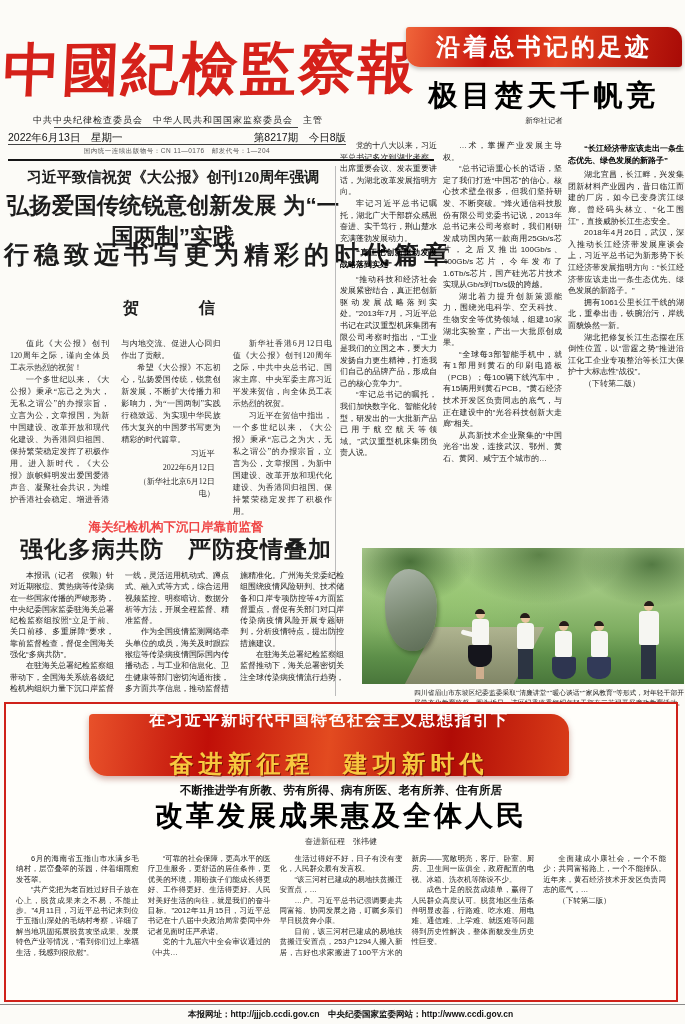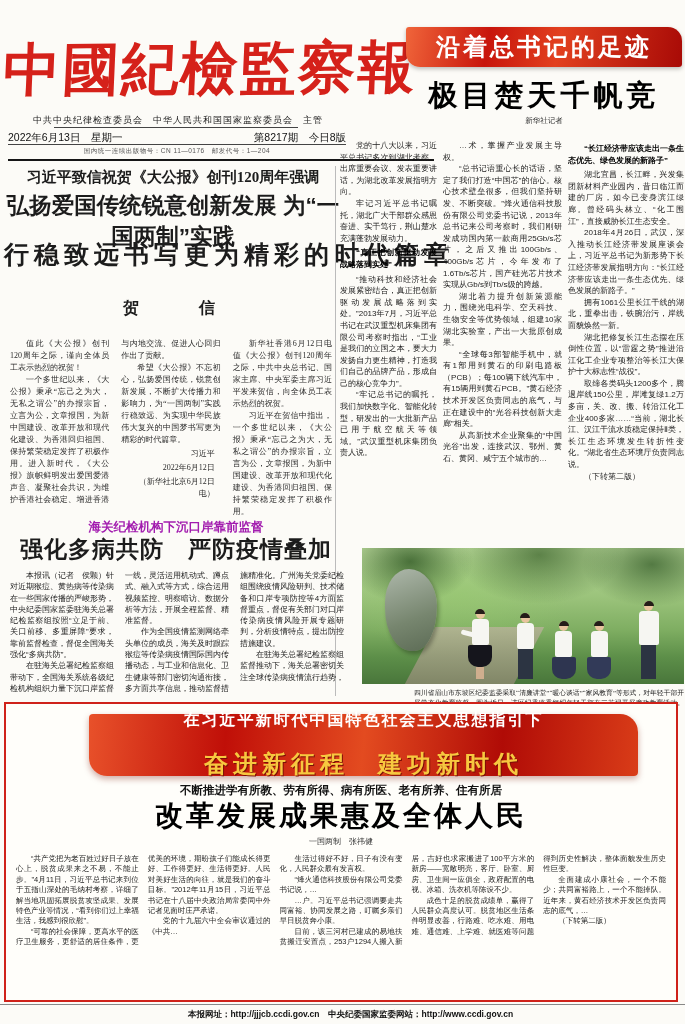--- a/index.html
+++ b/index.html
@@ -32,21 +32,21 @@
   
   .letter-title{left:8px;top:298px;width:322px;text-align:center;font-size:16px;font-weight:bold;
         letter-spacing:22px;text-indent:22px;font-family:"Liberation Serif",serif;}
   .letter-cols{left:10px;top:338px;width:322px;height:180px;column-count:3;column-gap:12px;
         font-family:"Liberation Serif",serif;font-size:8px;line-height:12px;color:#2b2b2b;
         text-align:justify;overflow:hidden;}
   .letter-cols p{margin:0;text-indent:2em;}
   .sigline{text-align:right;margin:2px 6px 0 12px;font-family:"Liberation Serif",serif;}
   .report p{font-family:"Liberation Serif",serif;}
   
-  .cust-kicker{left:8px;top:519px;width:336px;text-align:center;font-size:12.5px;font-weight:bold;color:#a21caf;}
+  .cust-kicker{left:8px;top:519px;width:336px;text-align:center;font-size:12.5px;font-weight:bold;color:#ef4444;}
   .cust-headline{left:8px;top:534px;width:336px;text-align:center;font-size:23px;font-weight:bold;letter-spacing:1px;}
   .cust-body{left:10px;top:570px;width:334px;height:127px;column-count:3;column-gap:11px;
         font-size:8px;line-height:11.3px;text-align:justify;overflow:hidden;color:#222;}
   .cust-body p{margin:0;text-indent:2em;}
   
   .ncol{font-size:8px;line-height:11.6px;text-align:justify;color:#222;overflow:hidden;}
   .ncol p{margin:0;text-indent:2em;}
   .ncol .subhead{font-weight:bold;text-indent:2em;margin:3px 0;color:#000;}
   .col1{left:340px;top:140px;width:97px;height:392px;}
   .col2{left:443px;top:140px;width:119px;height:400px;}
@@ -70,21 +70,21 @@
   .hair{width:10px;height:5px;border-radius:5px 5px 0 0;background:#241d18;margin:-10px auto 5px;}
   .shirt{width:17px;height:26px;border-radius:4px 4px 2px 2px;background:#f6f6f2;margin:0 auto;}
   .pants{width:15px;height:30px;background:#2c3442;margin:0 auto;}
   .skirt{width:24px;height:22px;background:#15151c;border-radius:2px 2px 10px 10px;margin:0 auto;}
   .legs{width:8px;height:12px;background:#cfae8e;margin:0 auto;}
   .arm{position:absolute;left:-11px;top:12px;width:14px;height:5px;background:#f6f6f2;border-radius:3px;transform:rotate(14deg);}
   .caption{left:414px;top:688px;width:270px;font-size:6.8px;line-height:9.5px;color:#222;text-align:justify;
         font-family:"Liberation Serif",serif;}
   
   .redbox{left:4px;top:702px;width:674px;height:300px;border:2.5px solid #cf221a;background:#fffefa;box-sizing:border-box;}
-  .banner{position:absolute;left:83px;top:10px;width:549px;height:62px;
+  .banner{position:absolute;left:83px;top:10px;width:480px;height:62px;
         background:linear-gradient(95deg,#e8512a 0%,#c00f08 25%,#e34b20 50%,#b00b06 75%,#d93c18 100%);
         border-radius:4px 18px 4px 18px;box-shadow:0 3px 6px rgba(120,20,10,.35);
         display:flex;flex-direction:column;align-items:center;justify-content:center;}
   .banner-l1{color:#fff;font-family:"Liberation Serif",serif;font-weight:bold;font-size:16px;letter-spacing:2px;}
   .banner-l2{color:#f7c83f;font-weight:bold;font-size:24px;letter-spacing:5px;text-shadow:1px 1px 0 #7a0e06;margin-top:17px;}
   .sp-sub{position:absolute;left:0;top:79px;width:100%;text-align:center;font-size:11.5px;font-weight:bold;color:#111;}
   .sp-headline{position:absolute;left:0;top:93px;width:100%;text-align:center;font-size:28px;font-weight:bold;letter-spacing:3px;color:#000;}
   .sp-byline{position:absolute;left:0;top:132px;width:100%;text-align:center;font-size:8px;color:#333;}
   .sp-body{position:absolute;left:10px;top:150px;width:650px;height:140px;column-count:5;column-gap:9px;
         font-size:7.5px;line-height:10.4px;text-align:justify;overflow:hidden;color:#222;}
@@ -155,21 +155,20 @@
         <p>从高新技术企业聚集的“中国光谷”出发，连接武汉、鄂州、黄石、黄冈、咸宁五个城市的…</p>
       </div>
   </div>
   <div class="abs ncol col3">
     <div class="subhead">“长江经济带应该走出一条生态优先、绿色发展的新路子”</div>
     <div>
         <p>湖北宜昌，长江畔，兴发集团新材料产业园内，昔日临江而建的厂房，如今已变身滨江绿廊。曾经码头林立、“化工围江”，直接威胁长江生态安全。</p>
         <p>2018年4月26日，武汉，深入推动长江经济带发展座谈会上，习近平总书记为新形势下长江经济带发展指明方向：“长江经济带应该走出一条生态优先、绿色发展的新路子。”</p>
         <p>拥有1061公里长江干线的湖北，重拳出击，铁腕治污，岸线面貌焕然一新。</p>
         <p>湖北把修复长江生态摆在压倒性位置，以“雷霆之势”推进沿江化工企业专项整治等长江大保护十大标志性“战役”。</p>
-        <p>取缔各类码头1200多个，腾退岸线150公里，岸滩复绿1.2万多亩，关、改、搬、转沿江化工企业400多家……“当前，湖北长江、汉江干流水质稳定保持Ⅱ类，长江生态环境发生转折性变化。”湖北省生态环境厅负责同志说。</p>
         <p>（下转第二版）</p>
       </div>
   </div>
 
   <div class="abs cust-kicker">海关纪检机构下沉口岸靠前监督</div>
   <div class="abs cust-headline">强化多病共防　严防疫情叠加</div>
   <div class="abs cust-body">
       <p>本报讯（记者　侯颗）针对近期猴痘、黄热病等传染病在一些国家传播的严峻形势，中央纪委国家监委驻海关总署纪检监察组按照“立足于前、关口前移、多重屏障”要求，靠前监督检查，督促全国海关强化“多病共防”。</p>
       <p>在驻海关总署纪检监察组带动下，全国海关系统各级纪检机构组织力量下沉口岸监督一线，灵活运用机动式、蹲点式、融入式等方式，综合运用视频监控、明察暗访、数据分析等方法，开展全程监督、精准监督。</p>
       <p>作为全国疫情监测网络牵头单位的成员，海关及时跟踪猴痘等传染病疫情国际国内传播动态，与工业和信息化、卫生健康等部门密切沟通衔接，多方面共享信息，推动监督措施精准化。广州海关党委纪检组围绕疫情风险研判、技术储备和口岸专项防控等4方面监督重点，督促有关部门对口岸传染病疫情风险开展专题研判，分析疫情特点，提出防控措施建议。</p>
@@ -215,32 +214,33 @@
   </div>
   <div class="abs caption">四川省眉山市东坡区纪委监委采取“清廉讲堂”“暖心谈话”“家风教育”等形式，对年轻干部开展常态化教育监督。图为近日，该区纪委监委组织年轻干部在三苏祠开展廉政教育活动。　　　　　　　　　　姜波　摄</div>
 
   <div class="abs redbox">
     <div class="banner">
       <div class="banner-l1">在习近平新时代中国特色社会主义思想指引下</div>
       <div class="banner-l2">奋进新征程　建功新时代</div>
     </div>
     <div class="sp-sub">不断推进学有所教、劳有所得、病有所医、老有所养、住有所居</div>
     <div class="sp-headline">改革发展成果惠及全体人民</div>
-    <div class="sp-byline">一国两制　张祎健</div>
+    <div class="sp-byline">奋进新征程　张祎健</div>
     <div class="sp-body">
       <div>
+          <p>6月的海南省五指山市水满乡毛纳村，层峦叠翠的茶园，伴着细雨愈发苍翠。</p>
           <p>“共产党把为老百姓过好日子放在心上，脱贫成果来之不易，不能止步。”4月11日，习近平总书记来到位于五指山深处的毛纳村考察，详细了解当地巩固拓展脱贫攻坚成果、发展特色产业等情况，“看到你们过上幸福生活，我感到很欣慰”。</p>
         </div>
       <div>
           <p>“可靠的社会保障，更高水平的医疗卫生服务，更舒适的居住条件，更优美的环境，期盼孩子们能成长得更好、工作得更好、生活得更好。人民对美好生活的向往，就是我们的奋斗目标。”2012年11月15日，习近平总书记在十八届中央政治局常委同中外记者见面时庄严承诺。</p>
           <p>党的十九届六中全会审议通过的《中共…</p>
         </div>
       <div>
           <p>生活过得好不好，日子有没有变化，人民群众最有发言权。</p>
-          <p>“烽火通信科技股份有限公司党委书记说，…</p>
+          <p>“该三河村已建成的易地扶贫搬迁安置点，…</p>
         </div>
       <div>
           <p>…户。习近平总书记强调要走共同富裕、协同发展之路，叮嘱乡亲们早日脱贫奔小康。</p>
           <p>目前，该三河村已建成的易地扶贫搬迁安置点，253户1294人搬入新居，吉好也求家搬进了100平方米的新房——宽敞明亮，客厅、卧室、厨房、卫生间一应俱全，政府配置的电视、冰箱、洗衣机等陈设不少。</p>
         </div>
       <div>
           <p>成色十足的脱贫成绩单，赢得了人民群众高度认可。脱贫地区生活条件明显改善，行路难、吃水难、用电难、通信难、上学难、就医难等问题得到历史性解决，整体面貌发生历史性巨变。</p>
           <p>全面建成小康社会，一个不能少；共同富裕路上，一个不能掉队。近年来，黄石经济技术开发区负责同志的底气，…</p>
           <p>（下转第二版）</p>
         </div>

